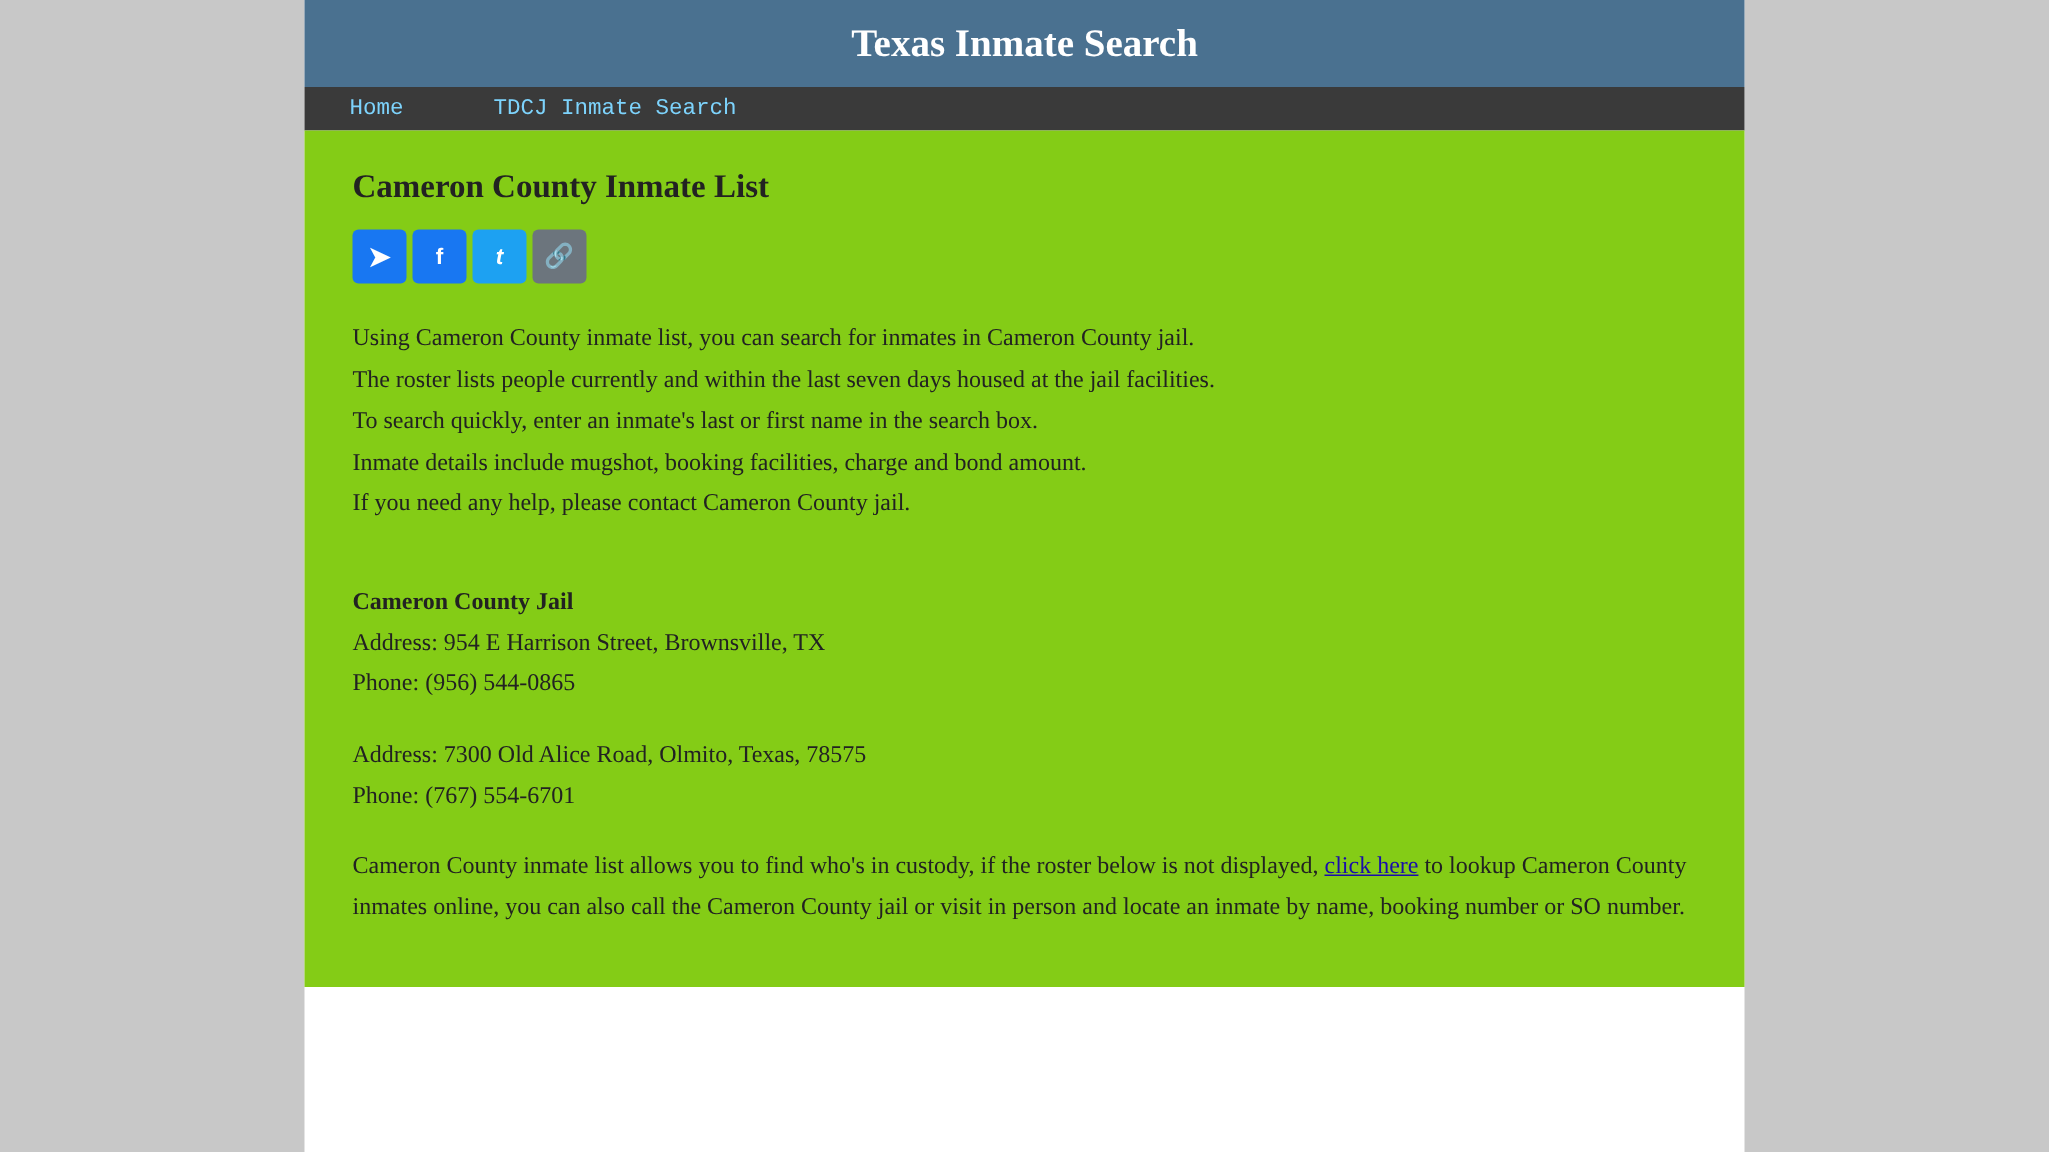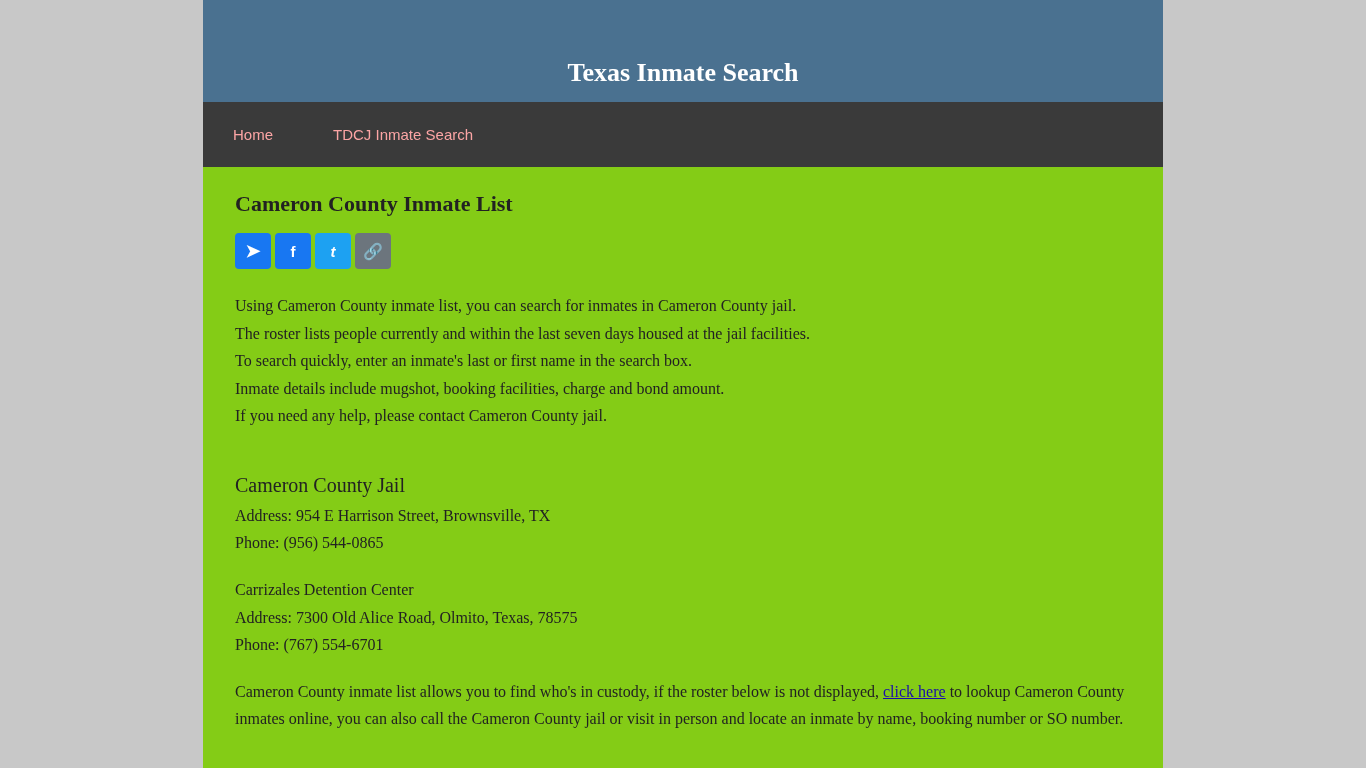--- a/index.html
+++ b/index.html
@@ -27,35 +27,34 @@
       background-color: #4a7190;
       padding: 14px 20px;
       text-align: center;
     }
 
     #site-title {
       color: #fff;
       font-size: 26px;
       font-weight: bold;
       font-family: Georgia, serif;
-      margin-top: 44px;
     }
 
     
     #main-nav {
       background-color: #3a3a3a;
       display: flex;
       flex-direction: row;
     }
 
     .nav-item {
-      color: #fca5a5;
-      padding: 24px 30px;
+      color: #7dd3fc;
+      padding: 6px 30px;
       font-size: 15px;
-      font-family: Liberation Sans, sans-serif;
+      font-family: Liberation Mono, monospace;
       cursor: pointer;
       text-decoration: none;
       display: block;
     }
 
     
     #content {
       padding: 24px 32px 40px 32px;
       background: #84cc16;
     }
@@ -122,22 +121,22 @@
       margin-bottom: 2px;
     }
 
     
     .jail-block {
       margin-bottom: 20px;
       line-height: 1.7;
     }
 
     .jail-name {
-      font-weight: normal;
-      font-size: 20px;
+      font-weight: bold;
+      font-size: 16px;
     }
 
     
     #bottom-text {
       line-height: 1.7;
     }
 
     #bottom-text a {
       color: #1a0dab;
       text-decoration: underline;
@@ -185,21 +184,20 @@
       <p>If you need any help, please contact Cameron County jail.</p>
     </div>
 
     <div class="jail-block">
       <div class="jail-name">Cameron County Jail</div>
       <div>Address: 954 E Harrison Street, Brownsville, TX</div>
       <div>Phone: (956) 544-0865</div>
     </div>
 
     <div class="jail-block">
-      <div>Carrizales Detention Center</div>
       <div>Address: 7300 Old Alice Road, Olmito, Texas, 78575</div>
       <div>Phone: (767) 554-6701</div>
     </div>
 
     <p id="bottom-text">
       <span>Cameron County inmate list allows you to find who's in custody, if the roster below is not displayed, </span>
       <a>click here</a>
       <span> to lookup Cameron County inmates online, you can also call the Cameron County jail or visit in person and locate an inmate by name, booking number or SO number.</span>
     </p>
 

